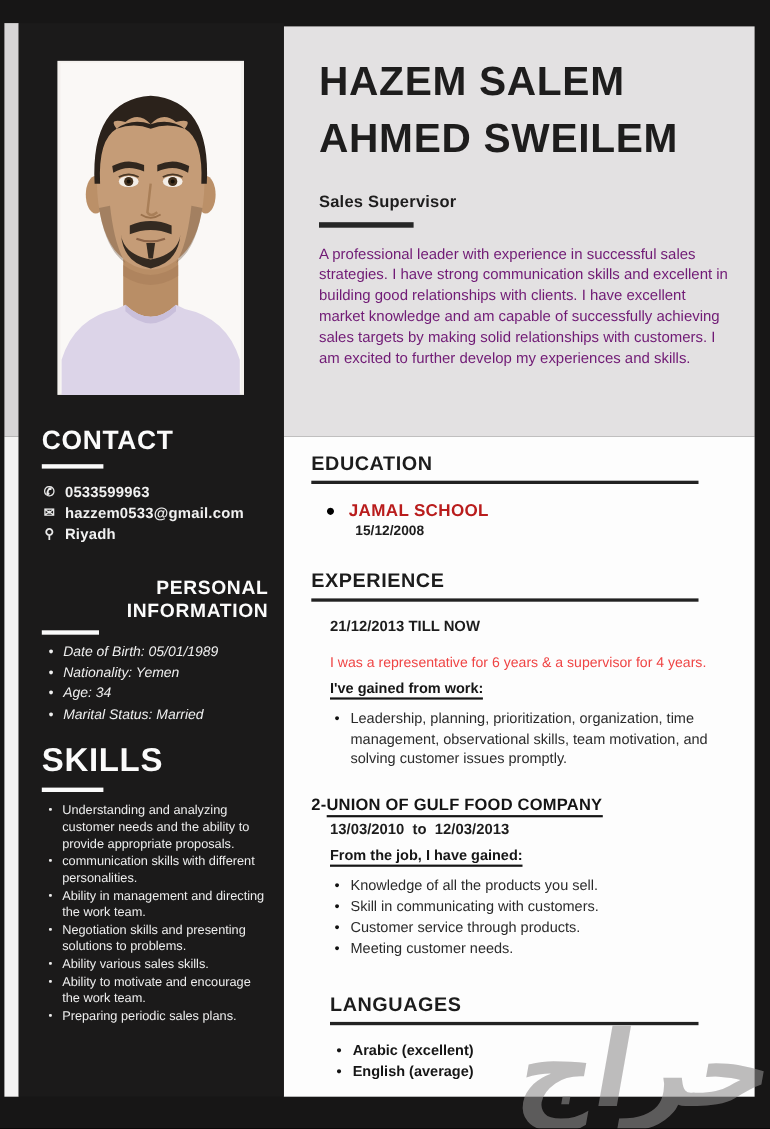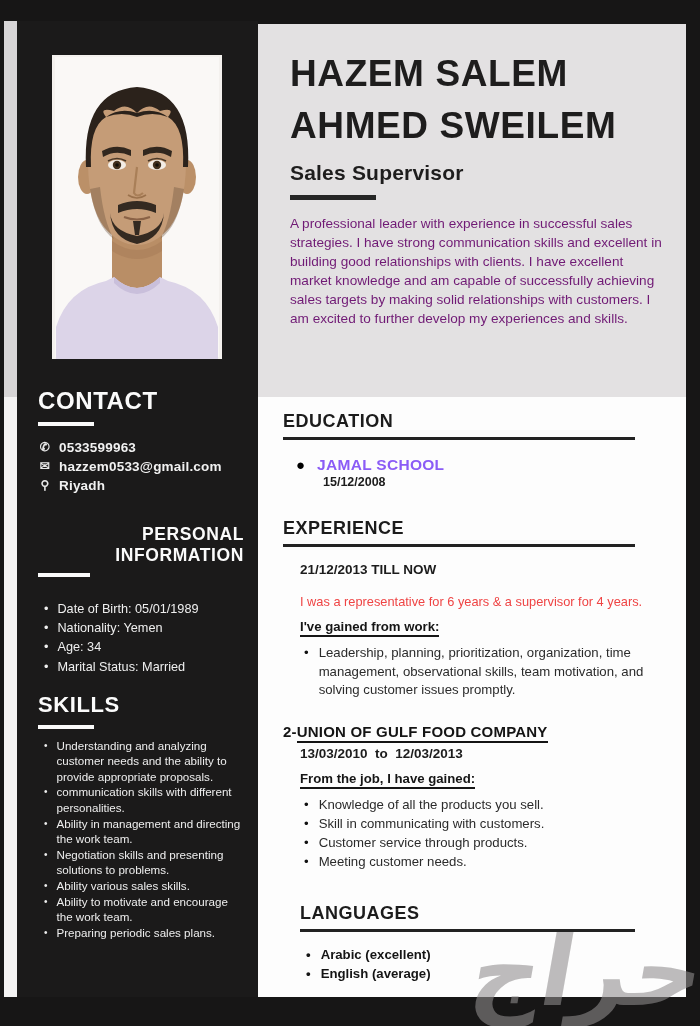--- a/index.html
+++ b/index.html
@@ -17,47 +17,47 @@
   .main-panel{position:absolute;left:258px;top:397px;width:428px;height:600px;background:#fdfdfd;box-sizing:border-box;padding:14px 0 0 25px;}
 
   
   .sidebar{position:absolute;left:17px;top:21px;width:241px;height:976px;background:#1b1a1a;box-sizing:border-box;padding:34px 14px 0 21px;color:#f1f1f1;}
   .photo-frame{width:170px;height:304px;margin-left:14px;overflow:hidden;}
   .photo-frame svg{display:block;}
 
   
   .name{font-size:37px;font-weight:800;letter-spacing:.6px;color:#1e1d1d;line-height:52px;margin:0;}
   .header-text{position:absolute;left:32px;top:24px;width:380px;}
-  .job-title{font-size:21px;font-weight:700;color:#1e1d1d;margin-top:9px;letter-spacing:.2px;}
+  .job-title{font-size:15px;font-weight:700;color:#1e1d1d;margin-top:23px;letter-spacing:.2px;}
   .title-rule{width:86px;height:5px;background:#262626;margin-top:10px;}
   .summary{margin-top:15px;font-size:13.6px;line-height:18.9px;color:#701a75;width:374px;}
 
   
   .s-head{font-weight:800;letter-spacing:.6px;color:#fbfbfb;}
   .s-head.contact{font-size:24px;margin-top:28px;}
   .s-head.personal{font-size:17.5px;margin-top:29px;text-align:right;}
-  .s-head.skills{font-size:22px;margin-top:15px;}
+  .s-head.skills{font-size:30px;margin-top:15px;}
   .s-rule{height:3.5px;background:#fafafa;margin-top:7px;}
   .s-rule.w56{width:56px;}
   .s-rule.w52{width:52px;}
   .contact-list{margin-top:12px;}
   .c-row{display:flex;align-items:center;gap:7px;font-size:13.5px;font-weight:700;line-height:19.3px;letter-spacing:.2px;}
   .c-ico{font-size:12px;width:14px;text-align:center;flex:0 0 auto;color:#e9e9e9;}
-  .pi-list{margin-top:23px;}
+  .pi-list{margin-top:6px;font-style:italic;}
   .pi-row{display:flex;gap:9px;font-size:12.7px;line-height:19.3px;color:#efefef;}
   .pi-row::before{content:"•";flex:0 0 auto;margin-left:6px;}
   .sk-list{margin-top:9px;}
   .sk-row{display:flex;gap:9px;font-size:11.6px;line-height:15.6px;color:#eeeeee;}
   .sk-row::before{content:"•";flex:0 0 auto;margin-left:6px;font-size:10px;line-height:15.6px;}
 
   
   .m-head{font-size:18px;font-weight:800;letter-spacing:.5px;color:#1c1c1c;border-bottom:3px solid #222;padding-bottom:5px;width:352px;box-sizing:border-box;}
   .edu-item{display:flex;align-items:baseline;gap:12px;margin:16px 0 0 13px;}
   .edu-dot{font-size:15px;}
-  .edu-school{font-size:15.5px;font-weight:800;letter-spacing:.3px;color:#8b5cf6;}
+  .edu-school{font-size:15.5px;font-weight:800;letter-spacing:.3px;color:#b91c1c;}
   .edu-date{font-size:12.5px;font-weight:700;margin:1px 0 0 40px;color:#1d1d1d;}
   .exp-head{margin-top:29px;}
   .job{margin-top:15px;}
   .job-name{font-size:15px;font-weight:800;letter-spacing:.2px;color:#141414;}
   .job-name .uline{border-bottom:2.4px solid #141414;padding-bottom:1px;}
   .job-period{font-size:13.5px;font-weight:700;color:#1c1c1c;margin:6px 0 0 17px;white-space:pre-wrap;}
   .job-note{font-size:12.8px;color:#ef4444;margin:17px 0 0 17px;}
   .gained{margin:8px 0 0 17px;}
   .gained span{font-size:13.2px;font-weight:800;color:#161616;border-bottom:2.2px solid #161616;padding-bottom:1px;}
   .b-list{margin:9px 0 0 21px;width:372px;}

